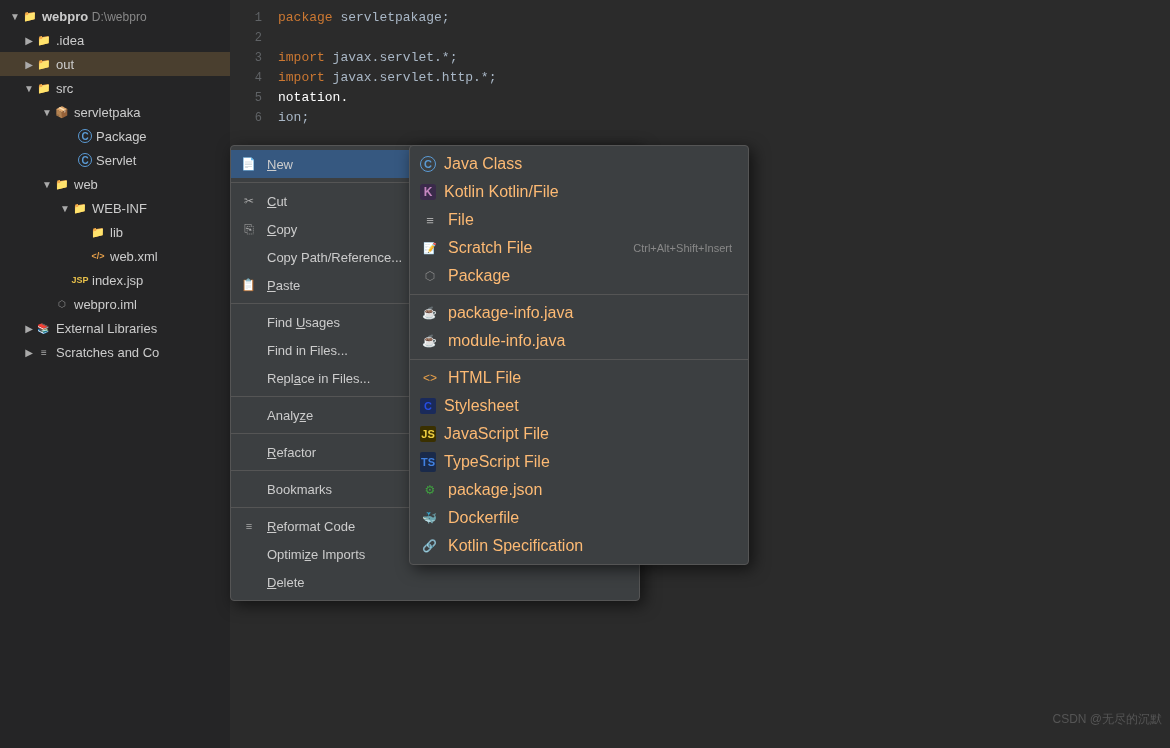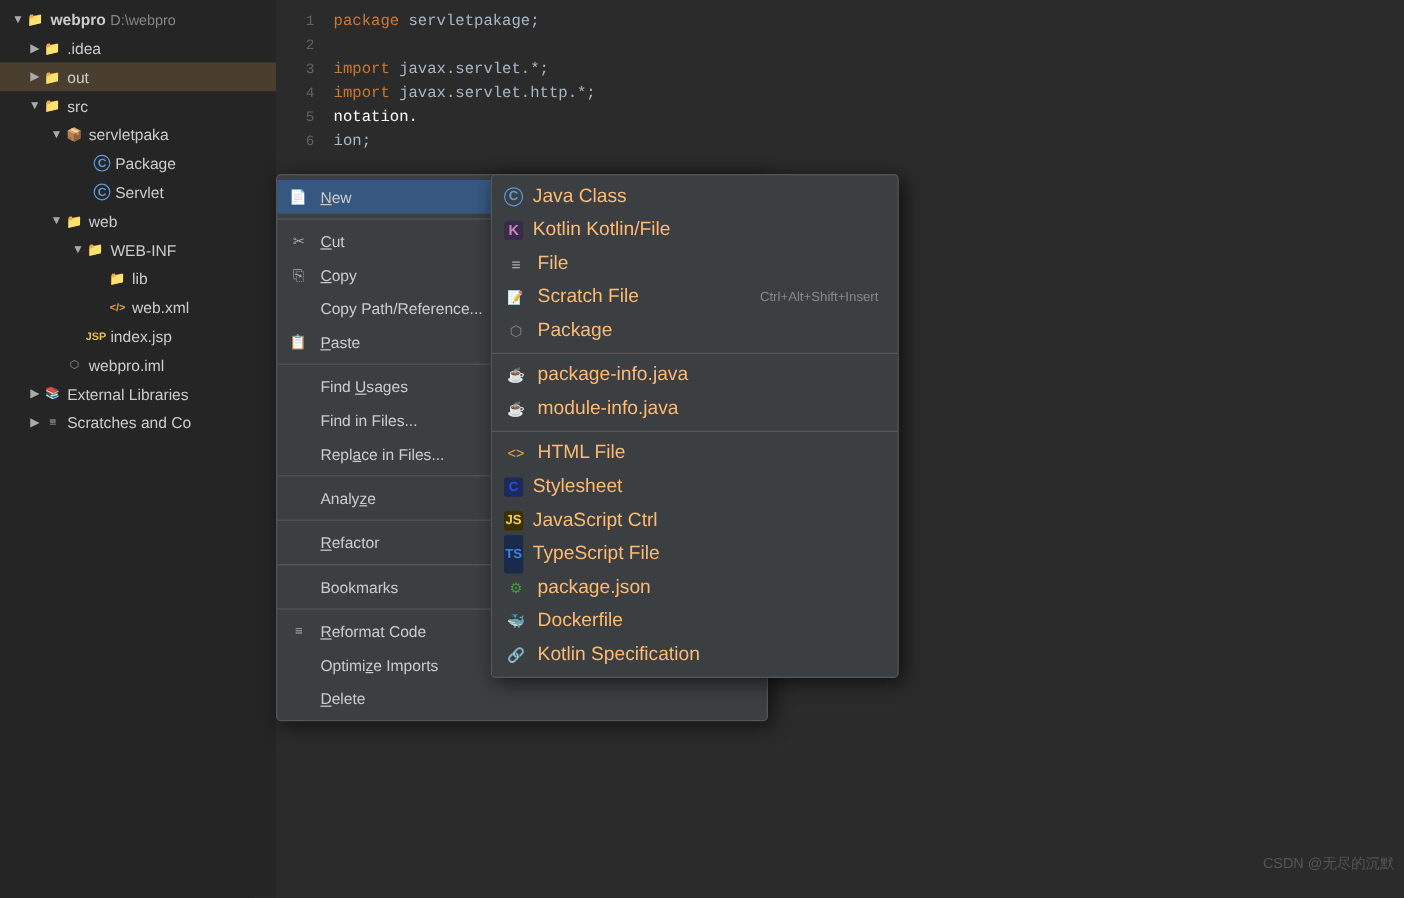--- a/index.html
+++ b/index.html
@@ -458,25 +458,25 @@
     <span class="sub-label">HTML File</span>
   </div>
 
   <div class="submenu-item">
     <span class="sub-icon" style="font-size:11px;margin-right:8px;color:#264de4;font-weight:bold;background:#1a2a5a;border-radius:2px;width:16px;height:16px;display:inline-flex;align-items:center;justify-content:center">C</span>
     <span class="sub-label">Stylesheet</span>
   </div>
 
   <div class="submenu-item">
     <span class="sub-icon" style="font-size:11px;margin-right:8px;color:#f0d040;font-weight:bold;background:#3a3000;border-radius:2px;width:16px;height:16px;display:inline-flex;align-items:center;justify-content:center">JS</span>
-    <span class="sub-label">JavaScript Ctrl</span>
-  </div>
-
-  <div class="submenu-item">
-    <span class="sub-icon" style="font-size:11px;margin-right:8px;color:#4080e0;font-weight:bold;background:#1a2a4a;border-radius:2px;width:16px;height:32px;display:inline-flex;align-items:center;justify-content:center">TS</span>
+    <span class="sub-label">JavaScript File</span>
+  </div>
+
+  <div class="submenu-item">
+    <span class="sub-icon" style="font-size:11px;margin-right:8px;color:#4080e0;font-weight:bold;background:#1a2a4a;border-radius:2px;width:16px;height:20px;display:inline-flex;align-items:center;justify-content:center">TS</span>
     <span class="sub-label">TypeScript File</span>
   </div>
 
   <div class="submenu-item">
     <span class="sub-icon" style="font-size:12px;margin-right:8px;color:#40a040">⚙</span>
     <span class="sub-label">package.json</span>
   </div>
 
   <div class="submenu-item">
     <span class="sub-icon" style="font-size:12px;margin-right:8px;color:#4090e0">🐳</span>

